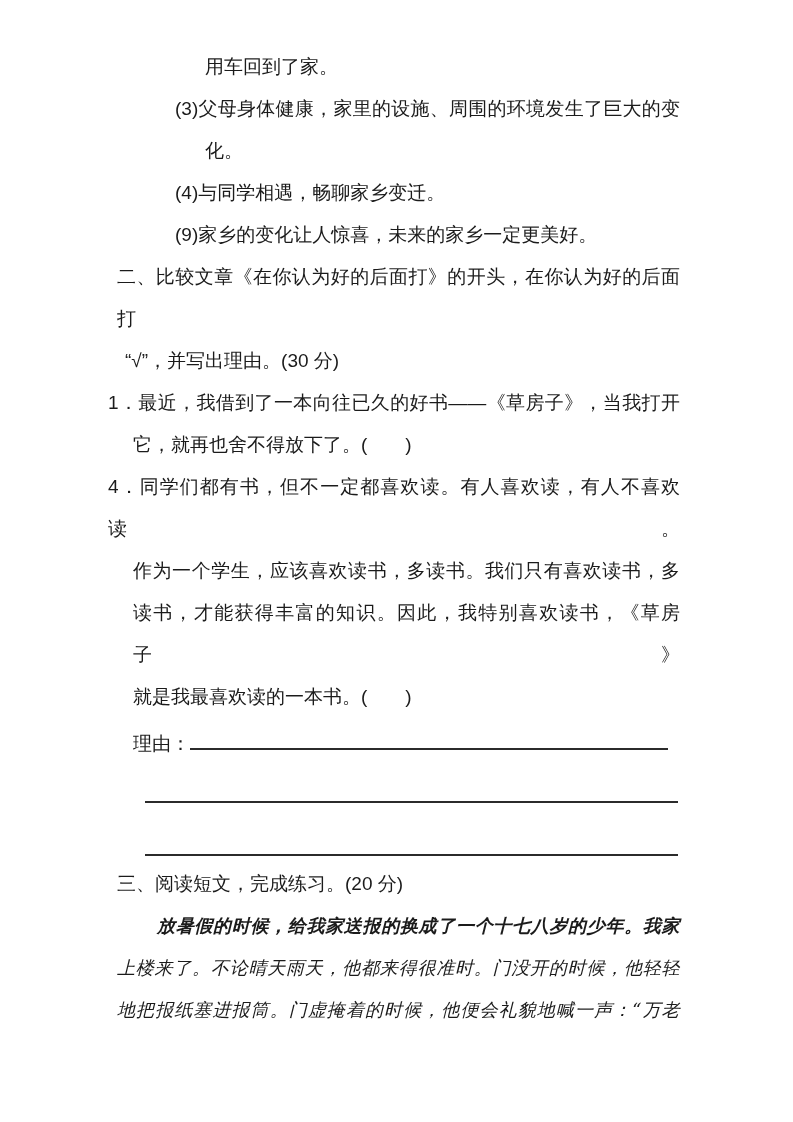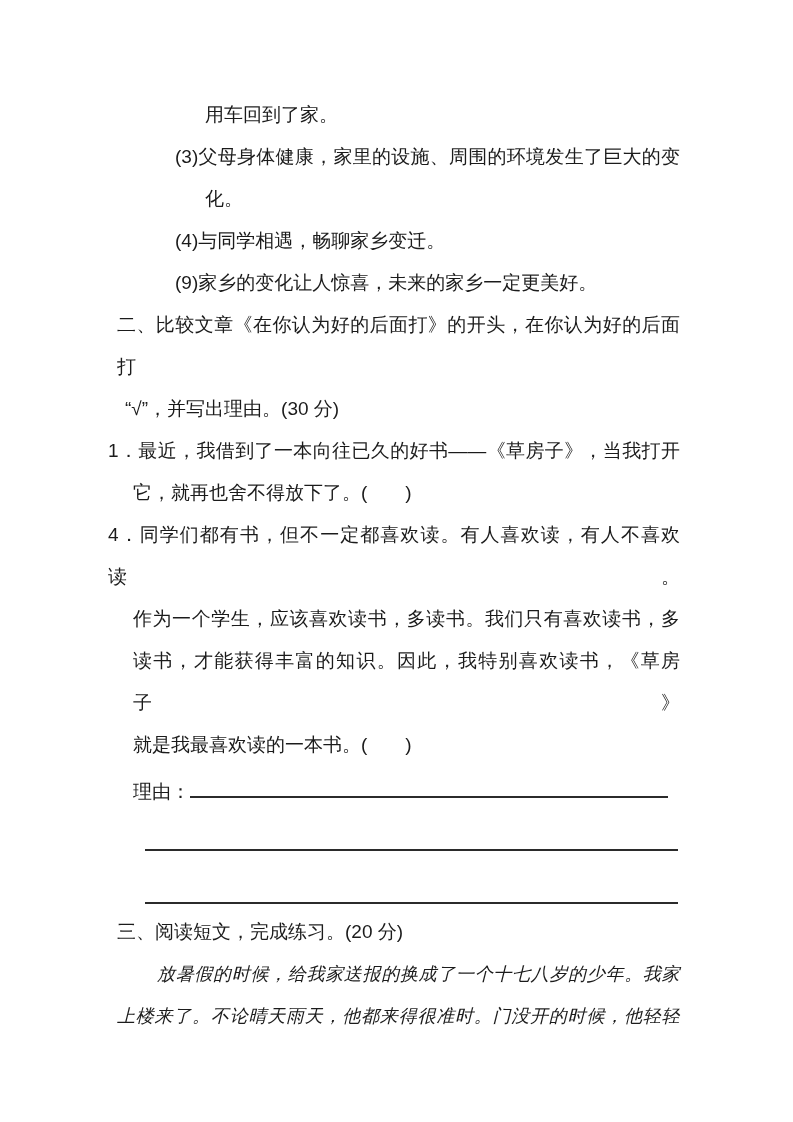--- a/index.html
+++ b/index.html
@@ -3,21 +3,21 @@
 <meta charset="utf-8">
 <style>
   html, body { margin: 0; padding: 0; background: #ffffff; }
   .doc {
     position: relative;
     width: 793px;
     height: 1122px;
     background: #ffffff;
     color: #1b1b1b;
     font-family: "Liberation Sans", sans-serif;
-    padding-top: 94px;
+    padding-top: 46px;
     box-sizing: border-box;
     overflow: hidden;
   }
   .line {
     line-height: 42px;
     font-size: 19px;
     margin-right: 113px;
     white-space: nowrap;
   }
   .just {
@@ -40,21 +40,21 @@
     font-size: 20px;
     margin-right: 113px;
   }
   .story {
     margin-left: 117px;
     font-family: "DejaVu Serif", serif;
     font-style: italic;
     font-size: 18px;
     letter-spacing: 0.5px;
   }
-  .fl { text-indent: 40px; }
+  .fl { text-indent: 40px; font-weight: bold; }
   .rule {
     display: inline-block;
     height: 30px;
     border-bottom: 2px solid #2b2b2b;
     vertical-align: baseline;
   }
   .w-reason { width: 478px; }
   .w-full   { width: 533px; }
 </style>
 </head>
@@ -77,14 +77,15 @@
   <div class="line ml-c just">读书，才能获得丰富的知识。因此，我特别喜欢读书，《草房子》</div>
   <div class="line ml-c">就是我最喜欢读的一本书。(　　)</div>
 
   <div class="line ml-c"><span>理由：</span><span class="rule w-reason"></span></div>
   <div class="line ml-c2 mt6"><span class="rule w-full"></span></div>
   <div class="line ml-c2 mt6"><span class="rule w-full"></span></div>
 
   <div class="line ml-h mtn8">三、阅读短文，完成练习。(20 分)</div>
   <div class="line story just fl">放暑假的时候，给我家送报的换成了一个十七八岁的少年。我家</div>
   <div class="line story just">上楼来了。不论晴天雨天，他都来得很准时。门没开的时候，他轻轻</div>
+  <div class="line story just">地把报纸塞进报筒。门虚掩着的时候，他便会礼貌地喊一声：“万老</div>
 
 </div>
 
 </body></html>

